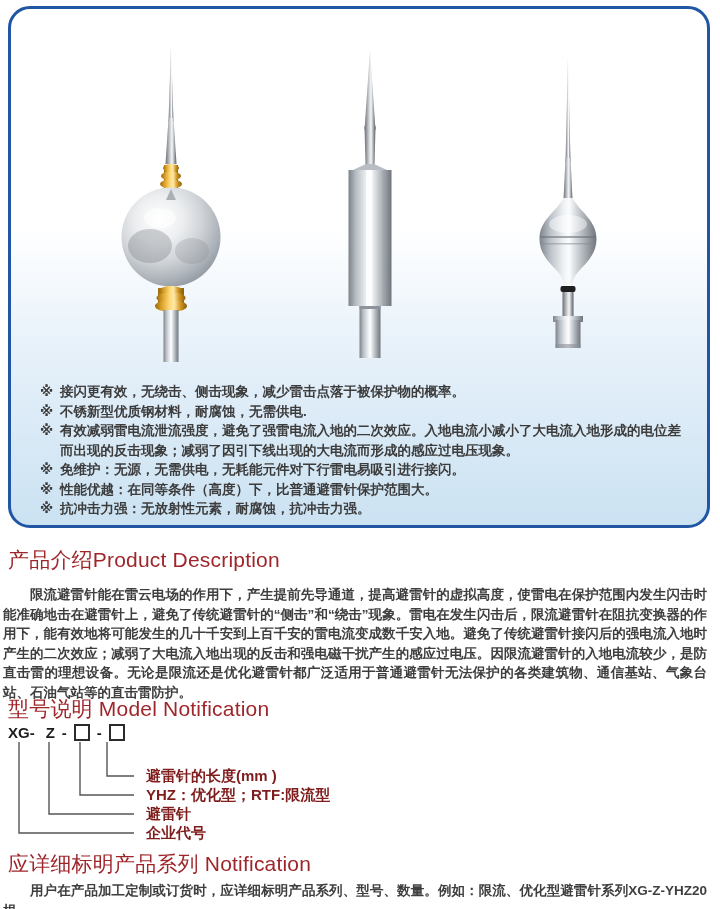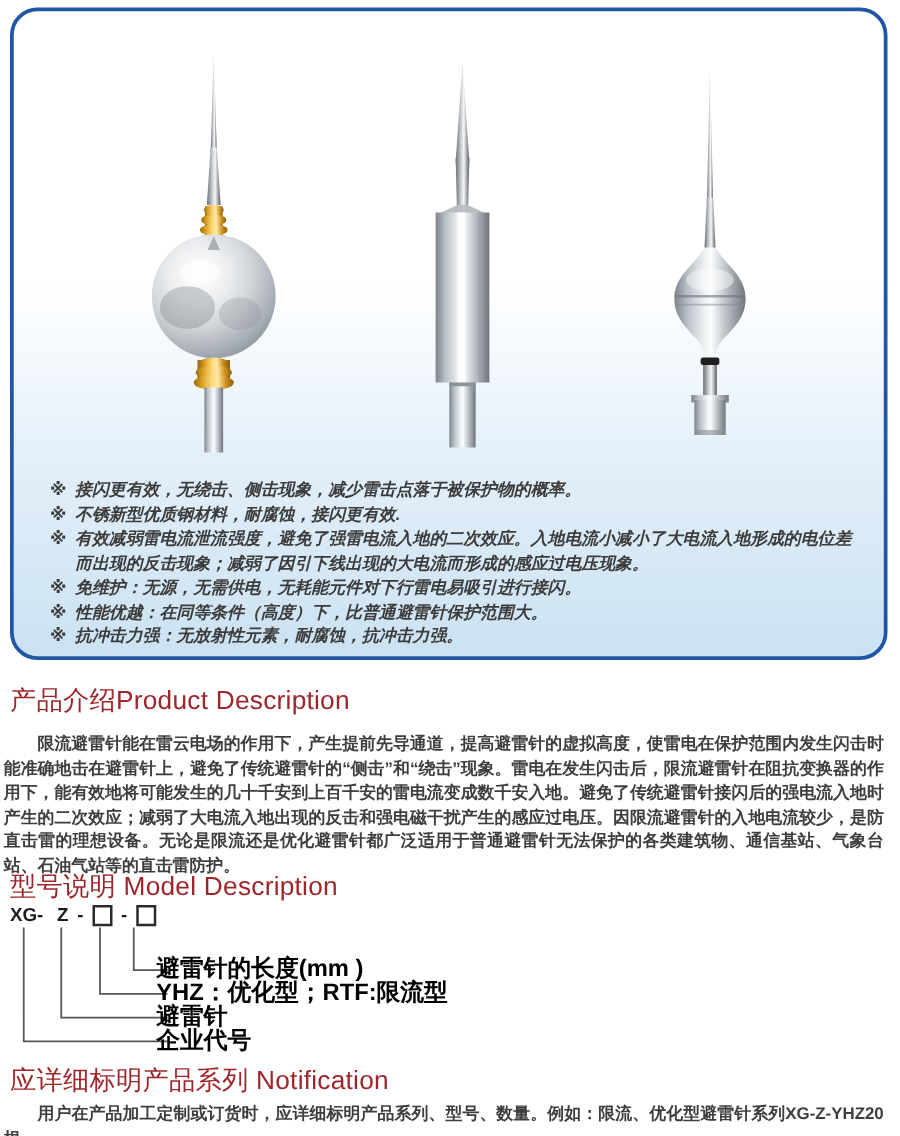--- a/index.html
+++ b/index.html
@@ -13,21 +13,21 @@
     box-sizing:border-box;border:3px solid #2056a4;border-radius:22px;
     background:linear-gradient(180deg,#ffffff 0%,#ffffff 42%,#e3eff9 70%,#cbe2f2 100%);
   }
   .rods-svg{position:absolute;left:0;top:0;pointer-events:none;}
   .bullet-list{
     position:absolute;left:40px;top:382px;width:648px;
     color:#3c3c3c;font-size:13.5px;line-height:19.5px;font-weight:bold;
   }
   .bullet{display:flex;}
   .bullet .marker{flex:none;width:20px;}
-  .bullet .btext{flex:1;font-style:italic;}
+  .bullet .btext{flex:1;}
   .h-red{
     position:absolute;left:8px;margin:0;color:#9e252a;
     font-size:21px;font-weight:500;letter-spacing:0.2px;white-space:nowrap;
   }
   .para{
     position:absolute;left:3px;width:704px;margin:0;
     color:#3e3e3e;font-size:13.5px;line-height:19.6px;font-weight:bold;
     text-indent:2em;text-align:justify;
   }
   .model-code{
@@ -36,22 +36,22 @@
     color:#1c1c1c;font-size:15px;font-weight:bold;
   }
   .model-code .mc-prefix{margin-right:11px;}
   .model-code .mc-series{margin-right:7px;}
   .model-code .mc-dash{margin-right:7px;margin-left:0;}
   .model-code .mc-box{
     display:inline-block;width:12px;height:13px;margin-right:7px;
     border:2px solid #2b2b2b;background:transparent;
   }
   .diagram-label{
-    position:absolute;left:125px;margin:0;white-space:nowrap;
-    color:#000000;font-size:19px;font-weight:bold;line-height:14px;
+    position:absolute;left:146px;margin:0;white-space:nowrap;
+    color:#7f1d1d;font-size:15px;font-weight:bold;line-height:14px;
   }
   .connector-svg{position:absolute;left:0;top:0;pointer-events:none;}
 </style>
 </head>
 <body>
 
 <div class="feature-box"></div>
 
 <svg class="rods-svg" width="720" height="530" viewBox="0 0 720 530">
   <defs>
@@ -135,21 +135,21 @@
   </g>
 </svg>
 
 <div class="bullet-list">
   <div class="bullet">
     <span class="marker">※</span>
     <span class="btext">接闪更有效，无绕击、侧击现象，减少雷击点落于被保护物的概率。</span>
   </div>
   <div class="bullet">
     <span class="marker">※</span>
-    <span class="btext">不锈新型优质钢材料，耐腐蚀，接闪更有效.</span>
+    <span class="btext">不锈新型优质钢材料，耐腐蚀，无需供电.</span>
   </div>
   <div class="bullet">
     <span class="marker">※</span>
     <span class="btext">有效减弱雷电流泄流强度，避免了强雷电流入地的二次效应。入地电流小减小了大电流入地形成的电位差而出现的反击现象；减弱了因引下线出现的大电流而形成的感应过电压现象。</span>
   </div>
   <div class="bullet">
     <span class="marker">※</span>
     <span class="btext">免维护：无源，无需供电，无耗能元件对下行雷电易吸引进行接闪。</span>
   </div>
   <div class="bullet">
@@ -158,21 +158,21 @@
   </div>
   <div class="bullet">
     <span class="marker">※</span>
     <span class="btext">抗冲击力强：无放射性元素，耐腐蚀，抗冲击力强。</span>
   </div>
 </div>
 
 <h2 class="h-red" style="top:546px;">产品介绍Product Description</h2>
 <p class="para" style="top:585px;">限流避雷针能在雷云电场的作用下，产生提前先导通道，提高避雷针的虚拟高度，使雷电在保护范围内发生闪击时能准确地击在避雷针上，避免了传统避雷针的“侧击”和“绕击”现象。雷电在发生闪击后，限流避雷针在阻抗变换器的作用下，能有效地将可能发生的几十千安到上百千安的雷电流变成数千安入地。避免了传统避雷针接闪后的强电流入地时产生的二次效应；减弱了大电流入地出现的反击和强电磁干扰产生的感应过电压。因限流避雷针的入地电流较少，是防直击雷的理想设备。无论是限流还是优化避雷针都广泛适用于普通避雷针无法保护的各类建筑物、通信基站、气象台站、石油气站等的直击雷防护。</p>
 
-<h2 class="h-red" style="top:695px;">型号说明 Model Description</h2>
+<h2 class="h-red" style="top:695px;">型号说明 Model Notification</h2>
 
 <div class="model-code">
   <span class="mc-prefix">XG-</span>
   <span class="mc-series">Z</span>
   <span class="mc-dash">-</span>
   <span class="mc-box"></span>
   <span class="mc-dash">-</span>
   <span class="mc-box"></span>
 </div>
 

